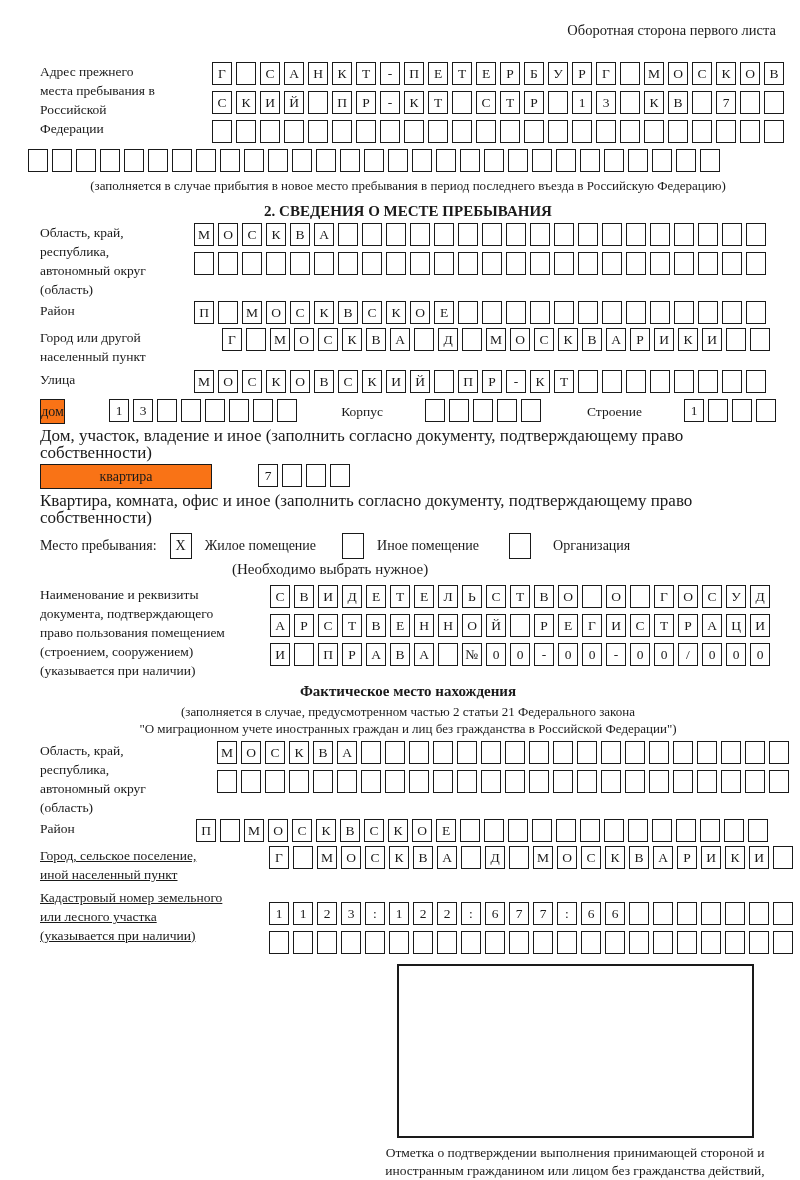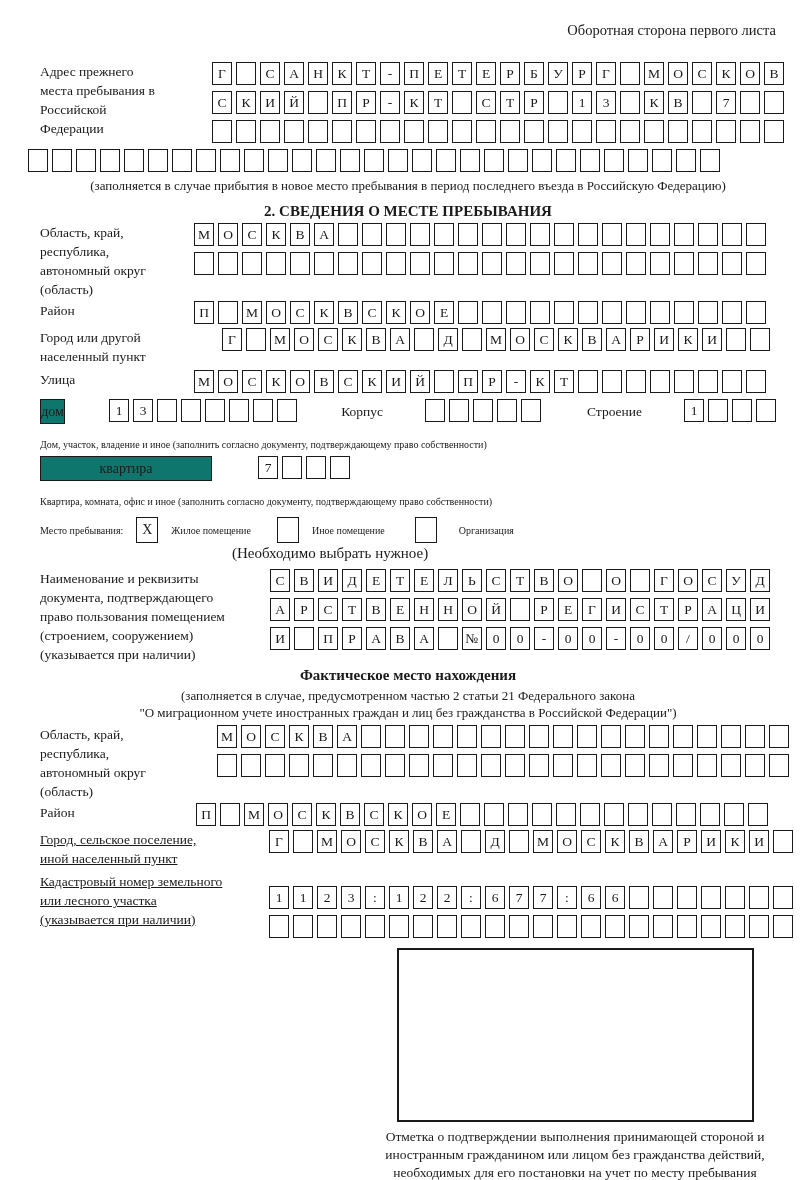--- a/index.html
+++ b/index.html
@@ -14,27 +14,27 @@
   .cell{width:20px;height:23px;box-sizing:border-box;border:1.5px solid #1a1a1a;
         display:flex;align-items:center;justify-content:center;
         font-size:13.5px;line-height:1;background:#fff;}
   .w136{flex-basis:136px;} .w118{flex-basis:118px;} .w146{flex-basis:146px;}
   .w194{flex-basis:194px;} .w141{flex-basis:141px;} .w120{flex-basis:120px;} .w193{flex-basis:193px;text-decoration:underline;}
   .fullrow{margin-left:-12px;margin-top:6px;}
   .center-note{font-size:13px;text-align:center;margin-top:5px;line-height:17px;}
   .sec-title{font-size:15px;font-weight:bold;text-align:center;margin-top:8px;line-height:19px;}
   .mt2{margin-top:2px;} .mt4{margin-top:4px;} .mt6{margin-top:6px;} .mt8{margin-top:8px;}
   .boxlabel{box-sizing:border-box;border:1.5px solid #1a1a1a;height:25px;display:flex;
-            align-items:center;justify-content:center;font-size:14px;background:#0f766e;}
+            align-items:center;justify-content:center;font-size:14px;background:#f97316;}
   .house-label{width:162px;margin-right:8px;}
   .apt-label{width:172px;margin-right:10px;}
   .inline-lbl{font-size:13.5px;line-height:25px;white-space:nowrap;}
-  .caption{font-size:10px;line-height:17px;margin-top:12px;}
+  .caption{font-size:17px;line-height:17px;margin-top:3px;}
   .stay-row{display:flex;align-items:center;margin-top:7px;}
-  .stay-row .txt{font-size:10px;white-space:nowrap;}
+  .stay-row .txt{font-size:14px;white-space:nowrap;}
   .chk{width:22px;height:26px;box-sizing:border-box;border:1.5px solid #1a1a1a;display:flex;
        align-items:center;justify-content:center;font-size:14px;background:#fff;}
   .small-note{font-size:15px;line-height:16px;margin-top:2px;margin-left:192px;}
   .confirm-wrap{margin-left:315px;width:440px;margin-top:10px;}
   .confirm-box{width:357px;height:174px;box-sizing:border-box;border:2px solid #1a1a1a;margin:0 auto;}
   .confirm-caption{font-size:13.5px;line-height:18px;text-align:center;margin-top:6px;}
 </style>
 </head>
 <body>
 

